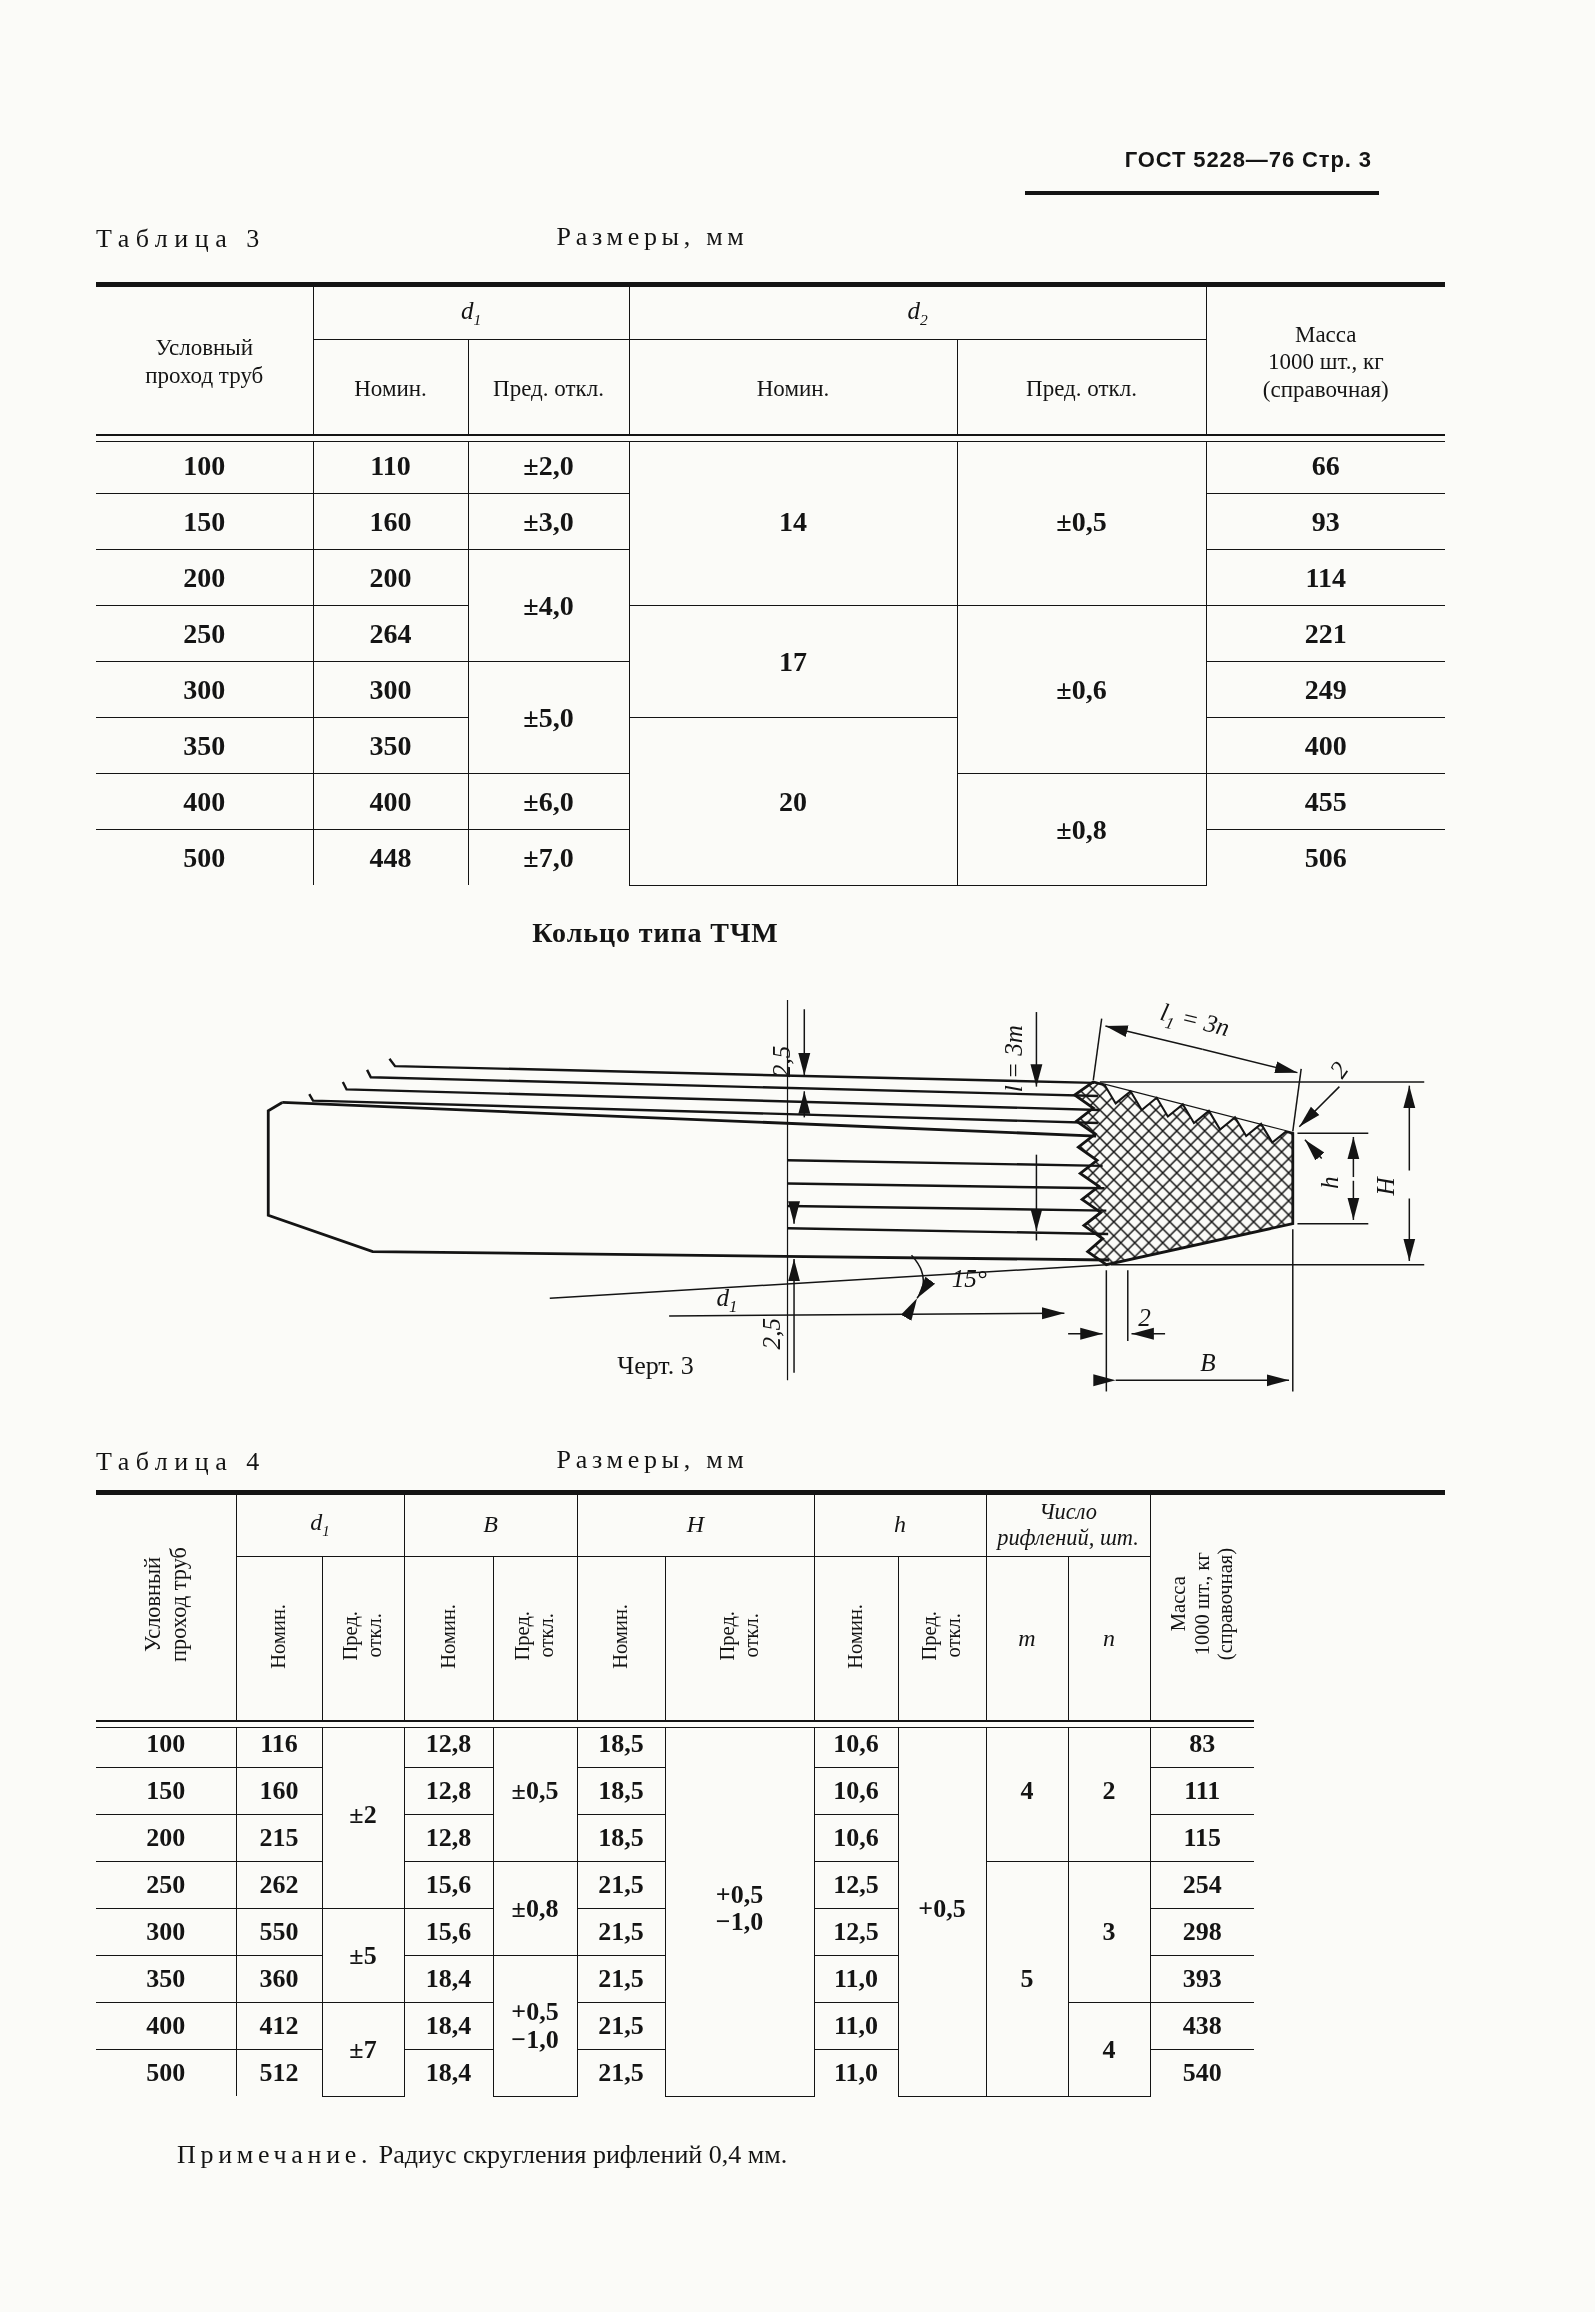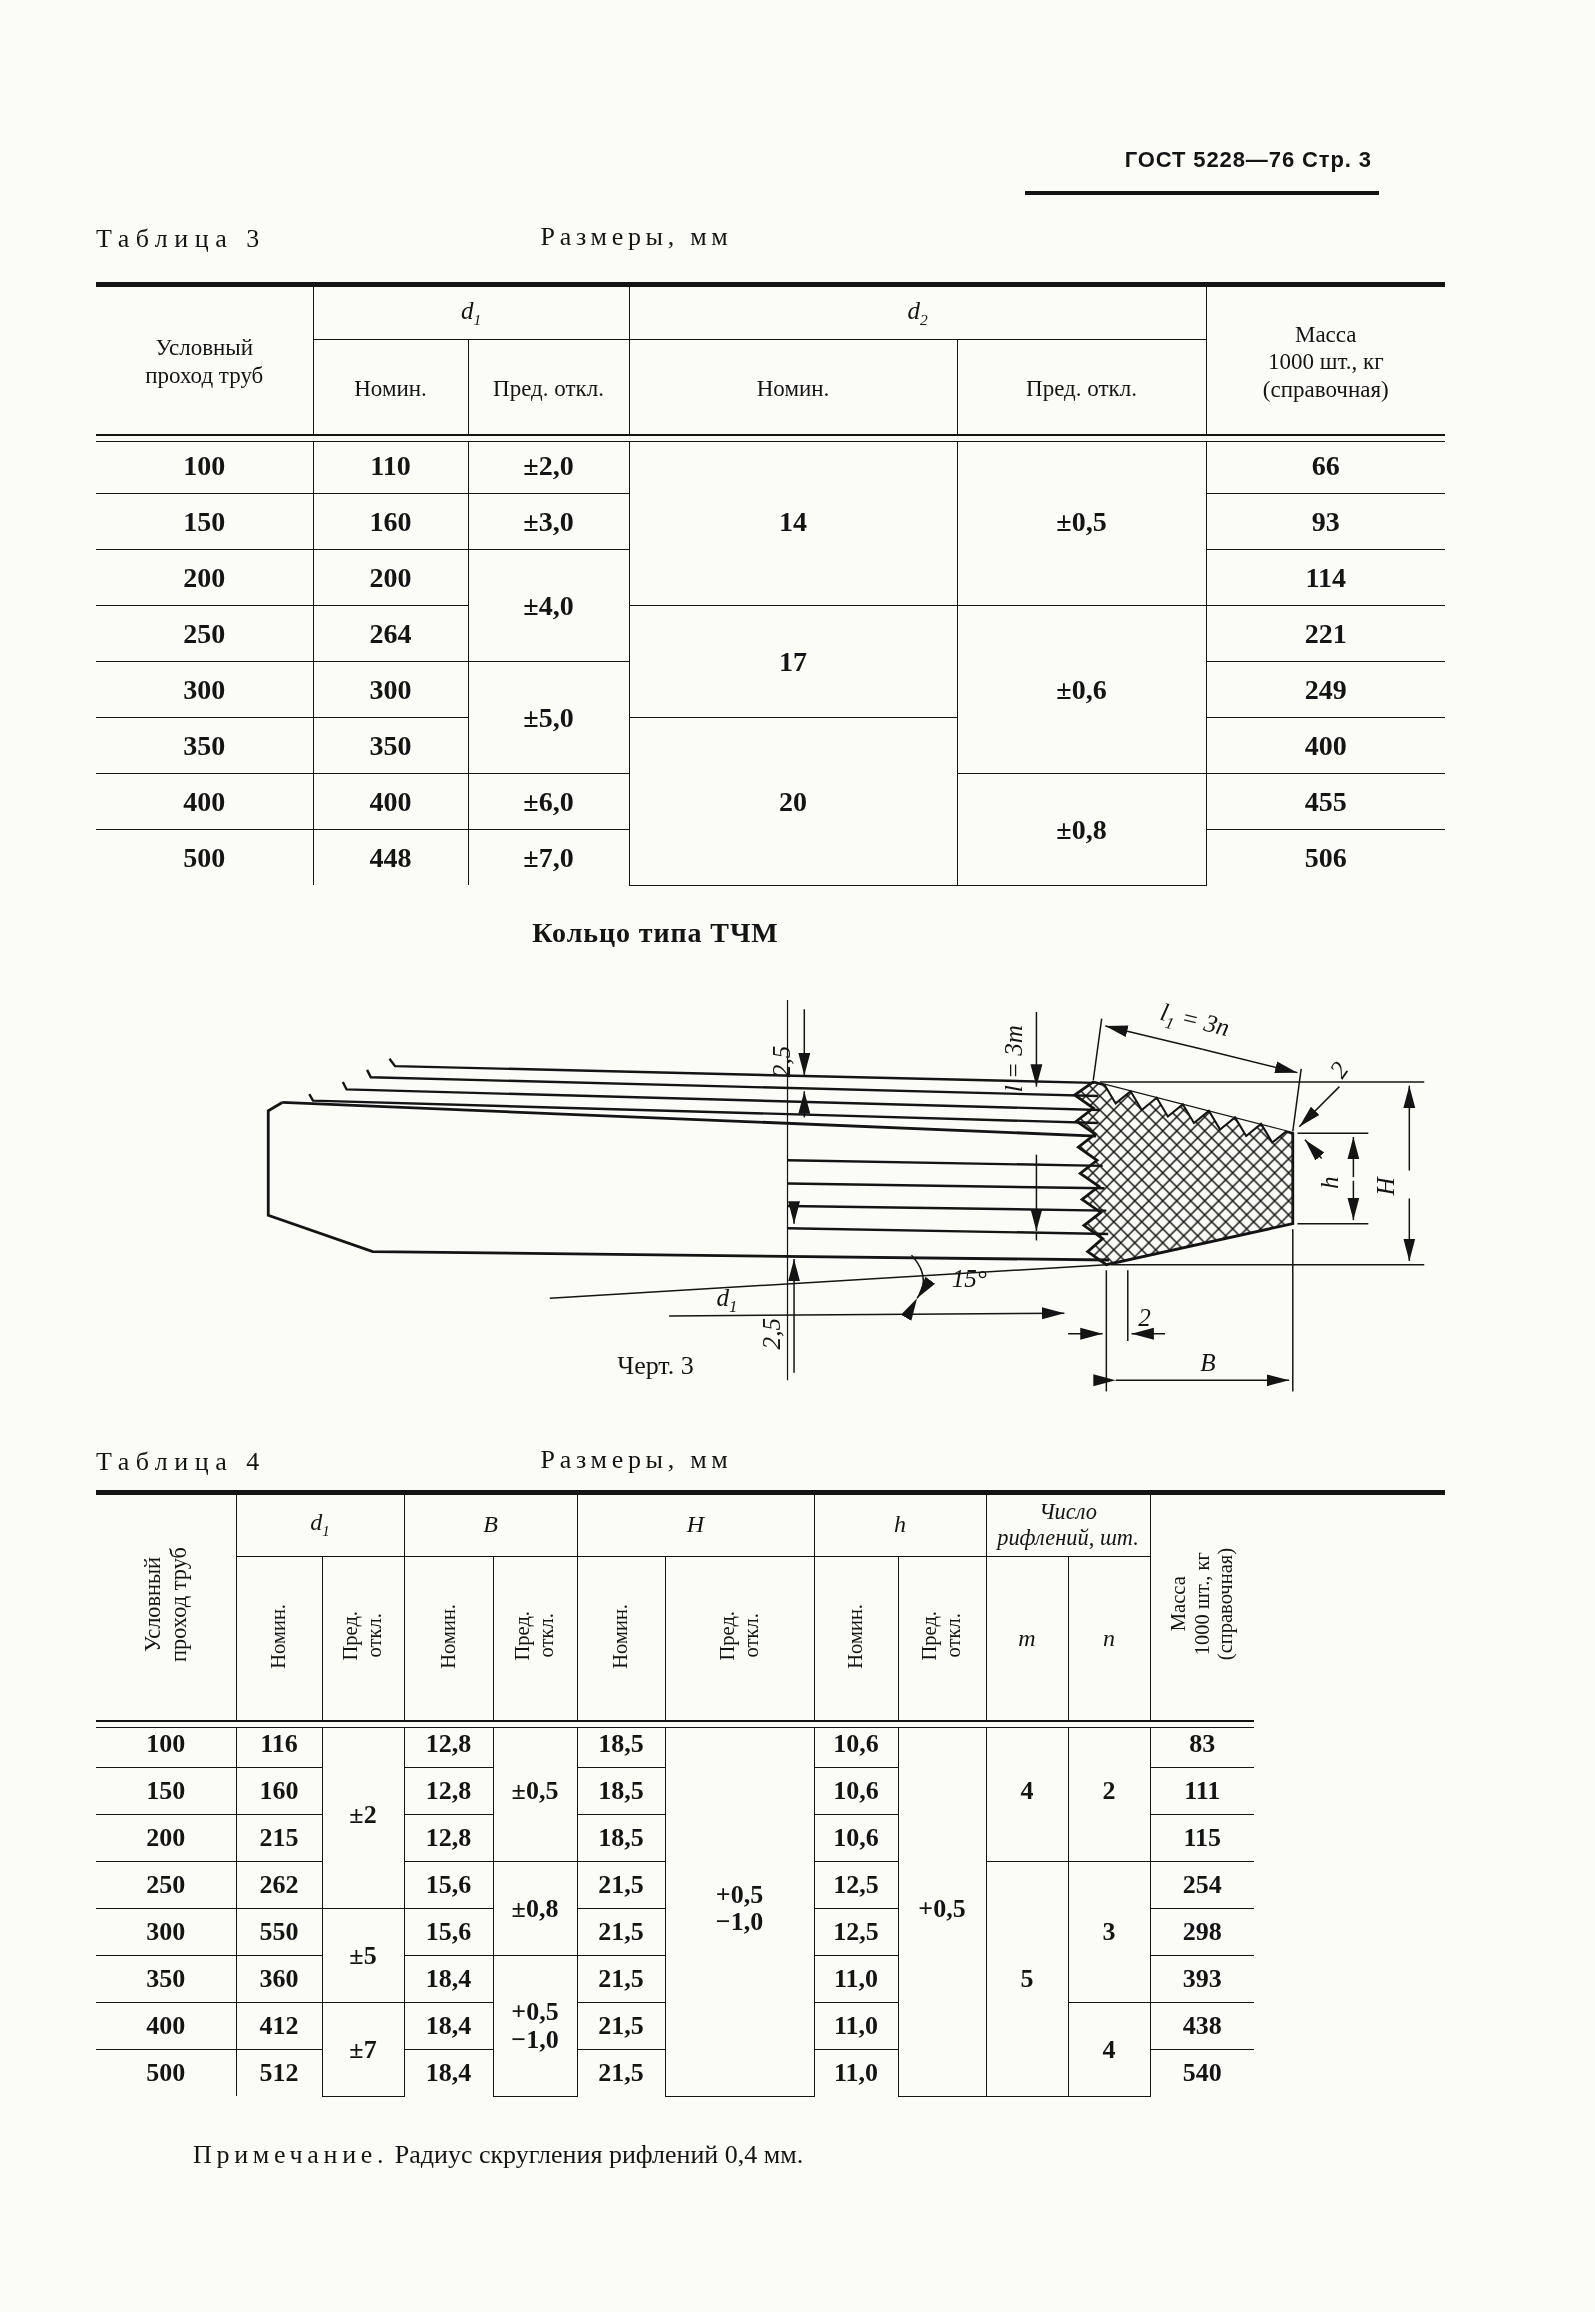--- a/index.html
+++ b/index.html
@@ -3,21 +3,21 @@
 <meta charset="utf-8">
 <style>
   html,body{margin:0;padding:0;}
   body{width:1596px;height:2313px;position:relative;background:#fbfbf8;color:#141414;
        font-family:"Liberation Serif","DejaVu Serif",serif;}
   .abs{position:absolute;}
   .pg-header{top:147px;left:96px;width:1276px;text-align:right;
              font-family:"Liberation Sans","DejaVu Sans",sans-serif;
              font-weight:bold;font-size:22px;letter-spacing:0.9px;}
   .pg-rule{top:191px;left:1025px;width:354px;height:3.7px;background:#141414;}
-  .sizes-label{left:96px;width:1081px;text-align:center;font-size:26px;letter-spacing:4.7px;}
+  .sizes-label{left:112px;width:1081px;text-align:center;font-size:26px;letter-spacing:4.7px;}
   .tbl-label{left:96px;width:1276px;text-align:left;font-size:26px;letter-spacing:6.5px;}
   .top-rule{left:96px;width:1349px;height:4.7px;background:#141414;}
   .dbl-rule{left:96px;width:1349px;height:4.7px;background:#fbfbf8;
             border-top:2.8px solid #141414;border-bottom:1.9px solid #141414;}
   table{border-collapse:collapse;table-layout:fixed;}
   td,th{border-left:1.9px solid #141414;border-right:1.9px solid #141414;
         padding:0;text-align:center;vertical-align:middle;overflow:hidden;}
   td:first-child,th:first-child{border-left:none;}
   td:last-child,th:last-child{border-right:none;}
   tbody td{border-top:1.9px solid #141414;border-bottom:1.9px solid #141414;
@@ -34,21 +34,21 @@
   .t4 thead .mn{font-size:24px;}
   .t4 tbody td{font-size:26px;height:46px;}
   .rot{writing-mode:vertical-rl;transform:rotate(180deg);white-space:pre-line;
        line-height:1.15;display:inline-block;font-size:20.5px;}
   .rot3{font-size:22.4px;}
   .it{font-style:italic;}
   sub{font-size:0.62em;}
   .fig-title{top:917px;left:96px;width:1119px;text-align:center;font-weight:bold;font-size:28px;letter-spacing:0.9px;}
   .fig-cap{top:1351px;left:96px;width:1119px;text-align:center;font-size:26px;}
   .note{top:2140px;left:177px;font-size:26px;}
-  .note b{font-weight:normal;letter-spacing:4.7px;margin-left:16px;}
+  .note b{font-weight:normal;letter-spacing:4.7px;}
   svg text{font-family:"Liberation Serif","DejaVu Serif",serif;}
 </style>
 </head>
 <body>
 
 <div class="abs pg-header">ГОСТ 5228—76 Стр. 3</div>
 <div class="abs pg-rule"></div>
 
 <div class="abs sizes-label" style="top:222px;">Размеры, мм</div>
 <div class="abs tbl-label" style="top:224px;">Таблица 3</div>

